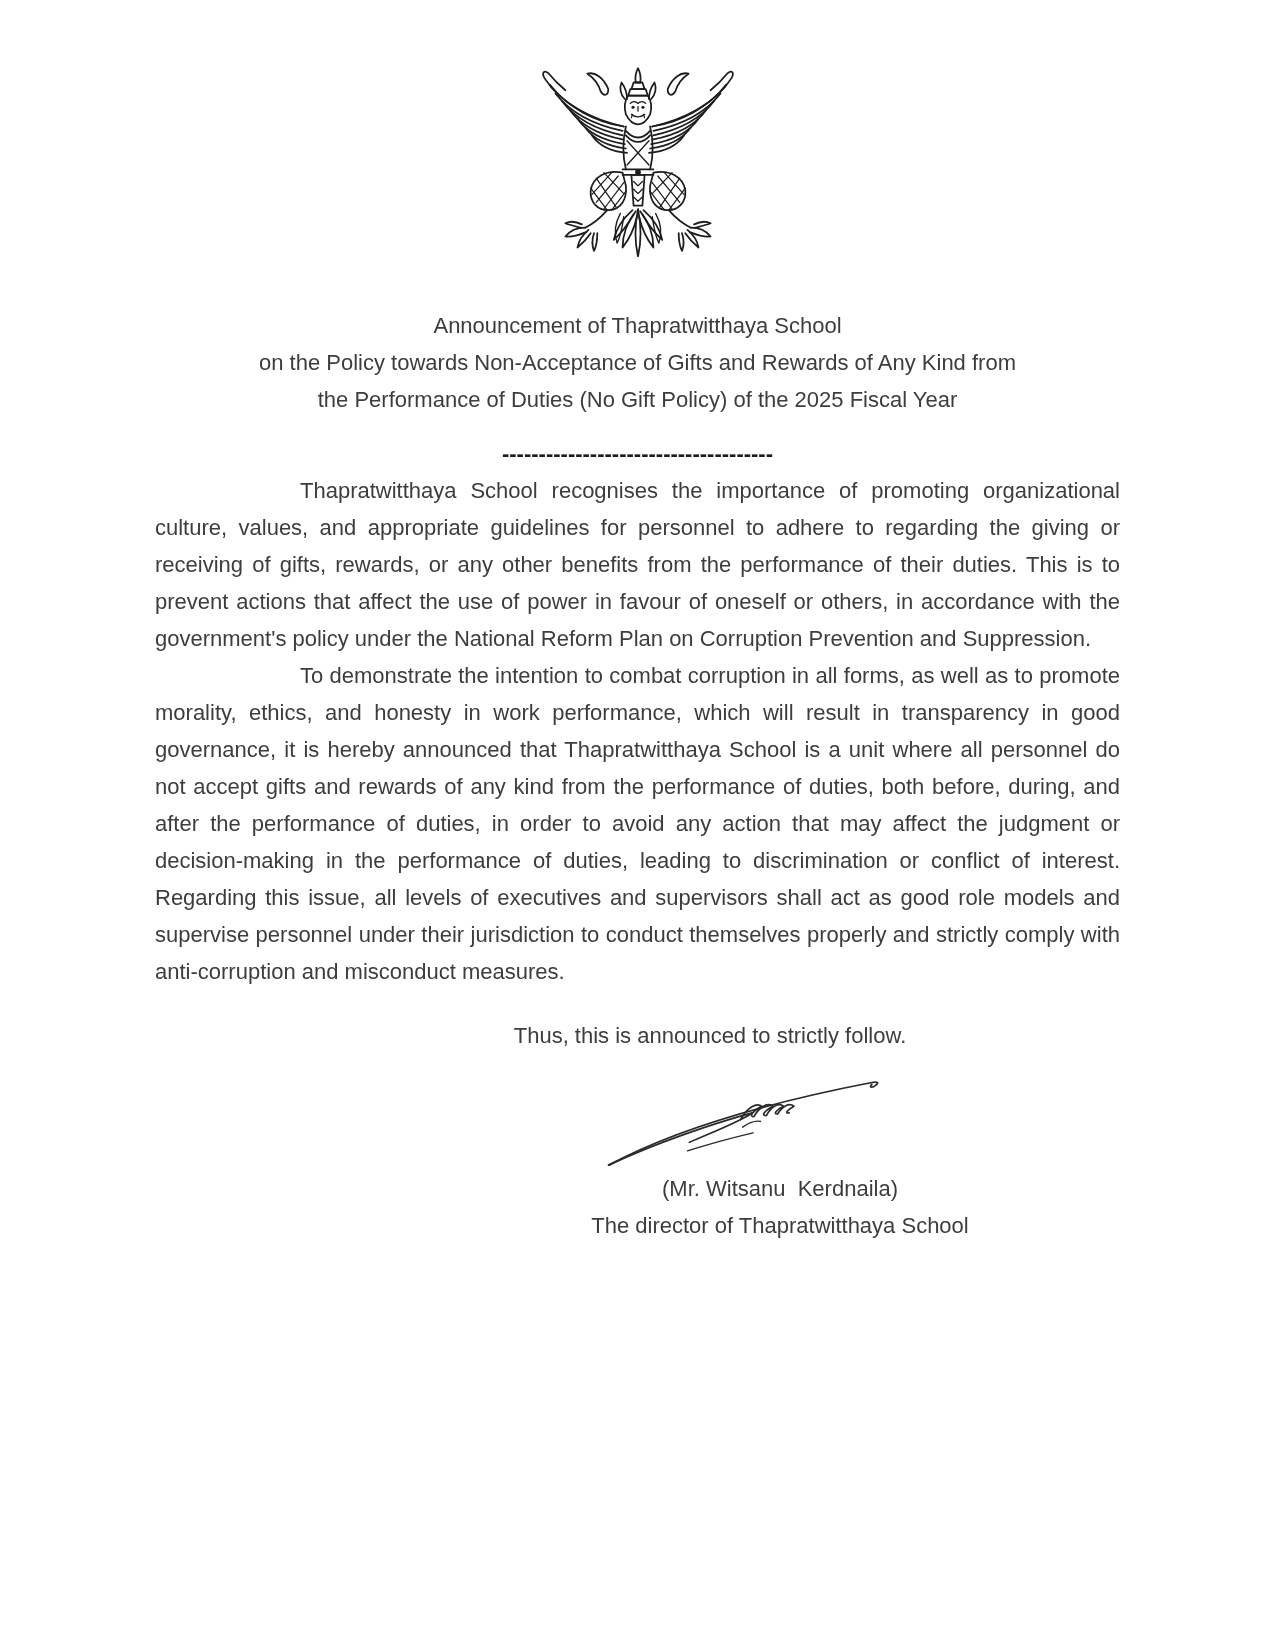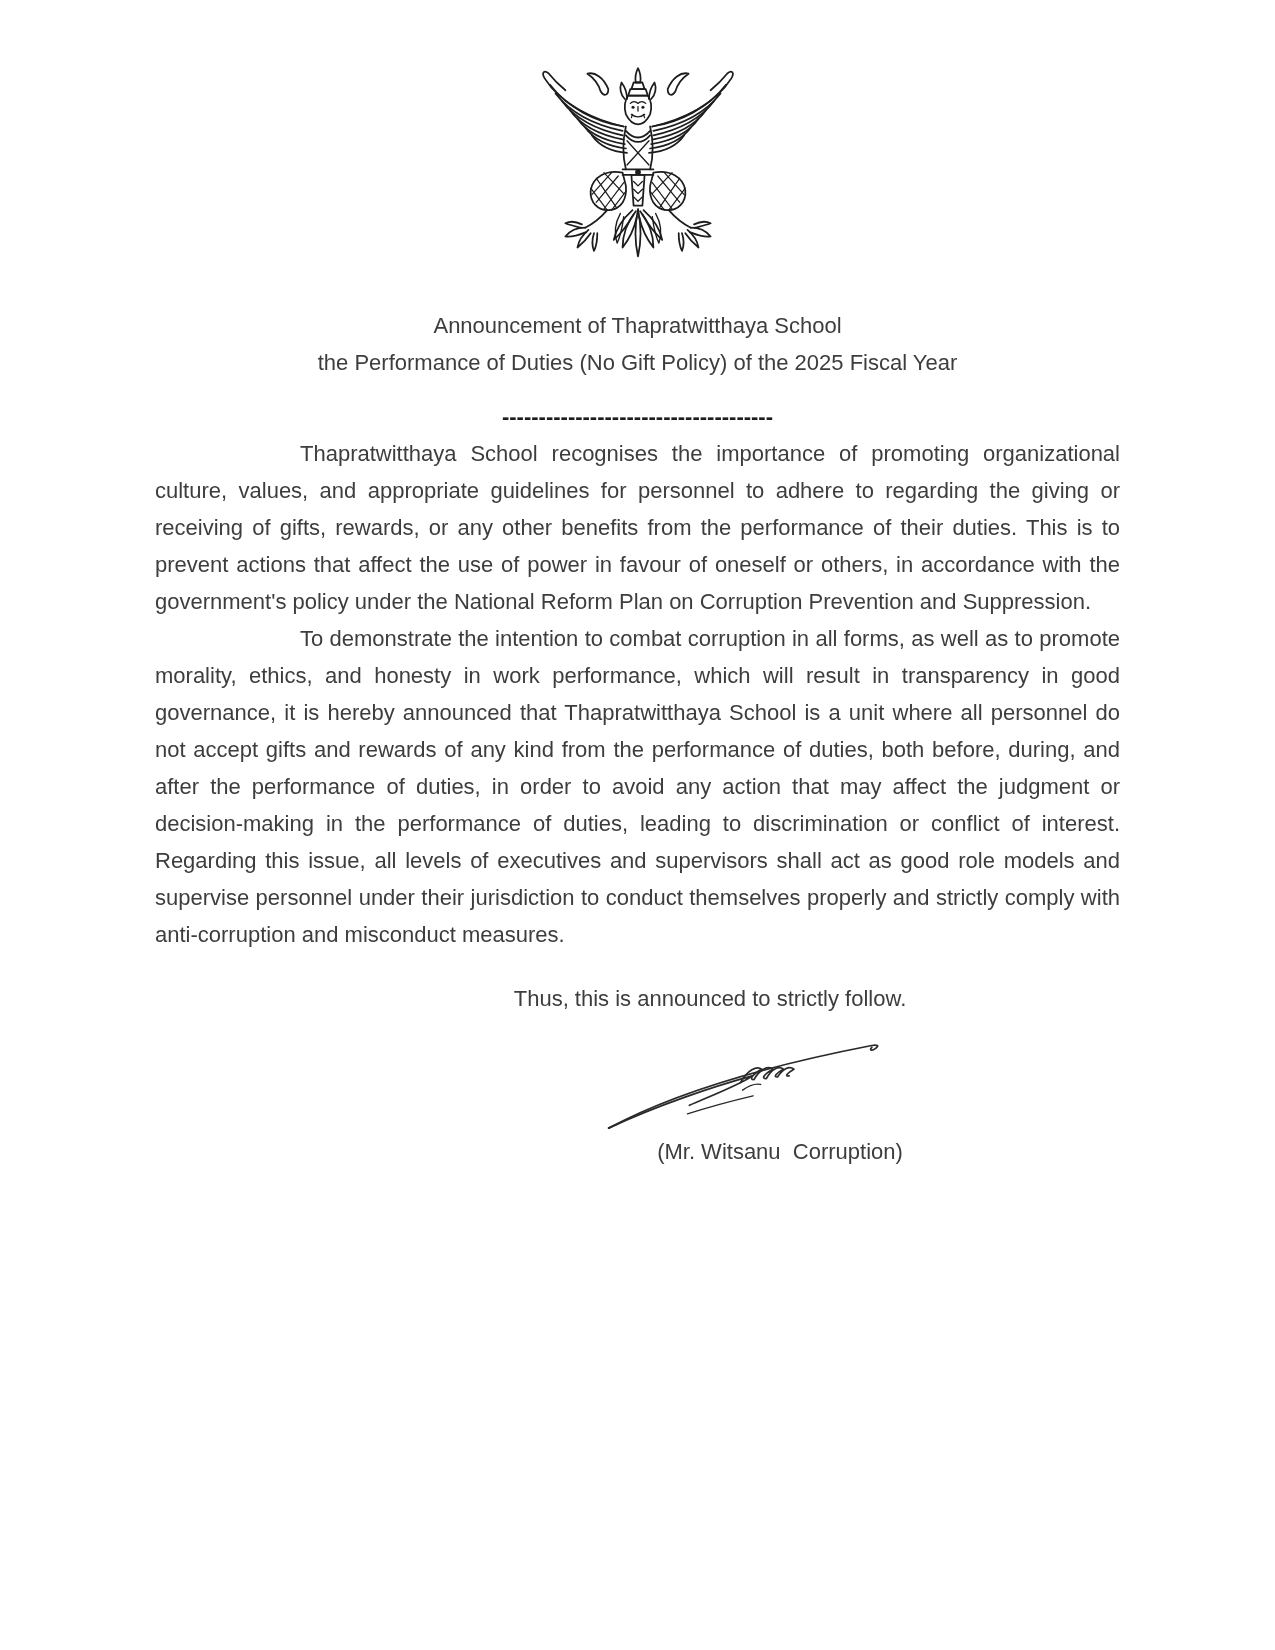--- a/index.html
+++ b/index.html
@@ -106,35 +106,37 @@
       <path d="M94 99 L106 99 L104 127 L96 127 Z"></path>
       <path d="M96 105 L100 109 L104 105" stroke-width="1.2"></path>
       <path d="M96 112 L100 116 L104 112" stroke-width="1.2"></path>
       <path d="M96 119 L100 123 L104 119" stroke-width="1.2"></path>
       <path d="M100 130 C97 145 97 160 100 173 C103 160 103 145 100 130 Z"></path>
     </svg>
   </div>
 
   <div class="title-block">
     <div>Announcement of Thapratwitthaya School</div>
+    <div>on the Policy towards Non-Acceptance of Gifts and Rewards of Any Kind from</div>
     <div>the Performance of Duties (No Gift Policy) of the 2025 Fiscal Year</div>
   </div>
 
   <div class="divider">-------------------------------------</div>
 
   <div class="content">
     <p class="para p1">Thapratwitthaya School recognises the importance of promoting organizational culture, values, and appropriate guidelines for personnel to adhere to regarding the giving or receiving of gifts, rewards, or any other benefits from the performance of their duties. This is to prevent actions that affect the use of power in favour of oneself or others, in accordance with the government's policy under the National Reform Plan on Corruption Prevention and Suppression.</p>
     <p class="para p2">To demonstrate the intention to combat corruption in all forms, as well as to promote morality, ethics, and honesty in work performance, which will result in transparency in good governance, it is hereby announced that Thapratwitthaya School is a unit where all personnel do not accept gifts and rewards of any kind from the performance of duties, both before, during, and after the performance of duties, in order to avoid any action that may affect the judgment or decision-making in the performance of duties, leading to discrimination or conflict of interest. Regarding this issue, all levels of executives and supervisors shall act as good role models and supervise personnel under their jurisdiction to conduct themselves properly and strictly comply with anti-corruption and misconduct measures.</p>
     <p class="single thus">Thus, this is announced to strictly follow.</p>
   </div>
 
   <div class="sign-block">
     <svg class="sig-svg" viewBox="0 0 300 105" fill="none" stroke="#2a2a2a" stroke-width="1.8" stroke-linecap="round" stroke-linejoin="round" xmlns="http://www.w3.org/2000/svg">
       <path d="M7 100 C70 66 165 36 284 13 C290 12 292 13 288 16 C284 19 281 18 284 15"></path>
       <path d="M7 100 C58 76 118 56 158 45 C150 52 122 63 92 76"></path>
       <path d="M146 52 C153 39 163 34 168 38 C159 43 154 49 160 49 C166 38 175 34 180 38 C171 43 167 48 173 48 C178 38 186 34 191 38 C183 42 180 47 185 46 C190 38 197 34 202 38 C195 42 192 46 197 45"></path>
       <path d="M90 85 C118 76 142 70 159 66" stroke-width="1.5"></path>
       <path d="M148 60 C155 55 162 53 167 54" stroke-width="1.5"></path>
     </svg>
-    <div class="name-line">(Mr. Witsanu  Corruption)</div>
+    <div class="name-line">(Mr. Witsanu  Kerdnaila)</div>
+    <div>The director of Thapratwitthaya School</div>
   </div>
 
 </div>
 
 </body></html>

